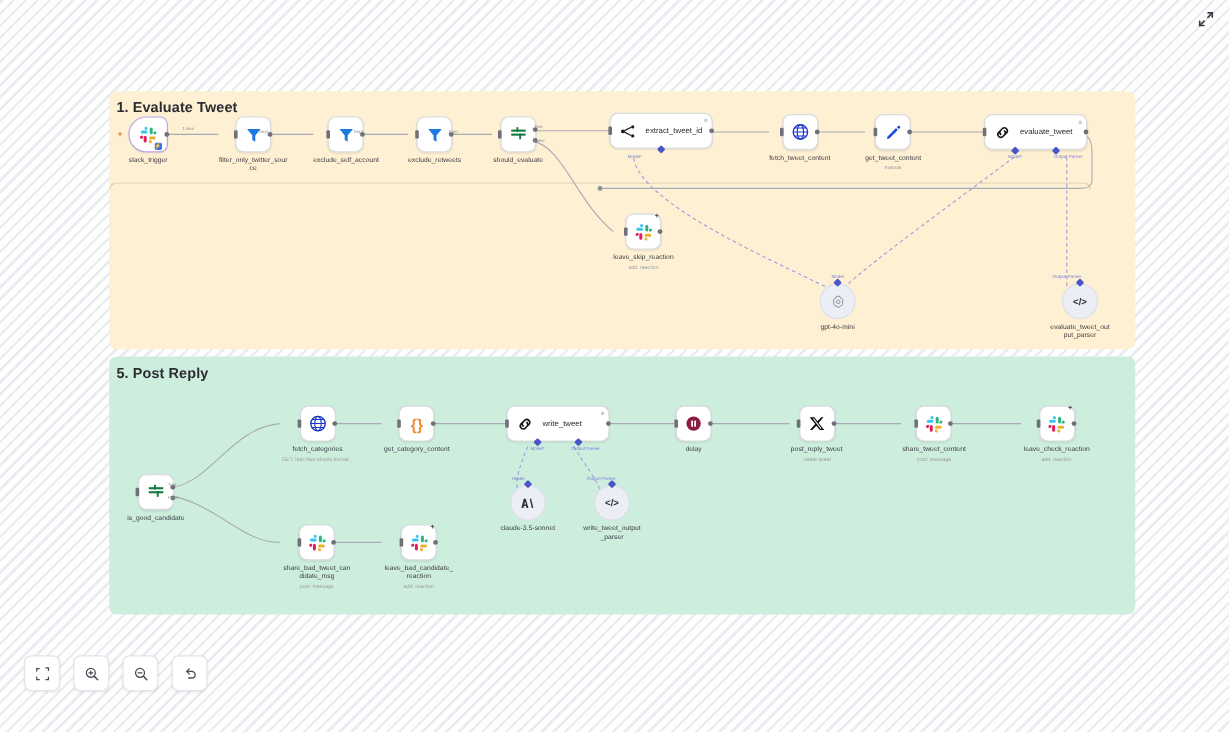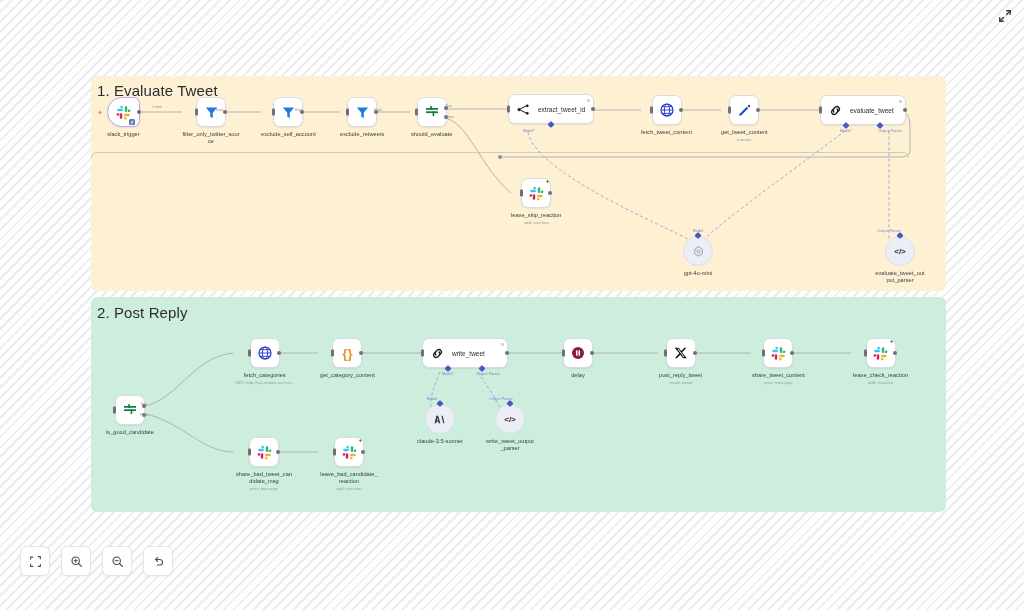--- a/index.html
+++ b/index.html
@@ -27,21 +27,21 @@
     width: 18px; height: 18px; cursor: pointer;
     display: flex; align-items: center; justify-content: center;
   }
   
   .group {
     position: absolute;
     border-radius: 6px;
   }
   .group-title {
     position: absolute;
-    font-size: 15px; font-weight: normal; color: #2c2c32;
+    font-size: 12px; font-weight: bold; color: #2c2c32;
     letter-spacing: 0.1px;
   }
   #group-evaluate {
     left: 91px; top: 76px; width: 855px; height: 215px;
     background: #fdf0d3;
   }
   #group-evaluate-inner {
     position: absolute;
     left: 91px; top: 152px; width: 818px; height: 6px;
     border-left: 1px solid #d9cba8;
@@ -177,21 +177,21 @@
       <path d="M6 14H2v-4" stroke="#3c3c44" stroke-width="1.6" fill="none" stroke-linecap="round"></path>
       <path d="M2 14l4.2-4.2" stroke="#3c3c44" stroke-width="1.6" stroke-linecap="round"></path>
     </svg>
   </div>
 
   <div class="group" id="group-evaluate"></div>
   <div class="group-title" style="left:97px; top:82px;">1. Evaluate Tweet</div>
   <div id="group-evaluate-inner"></div>
 
   <div class="group" id="group-post"></div>
-  <div class="group-title" style="left:97px; top:304px;">2. Post Reply</div>
+  <div class="group-title" style="left:97px; top:304px;">5. Post Reply</div>
 
   <svg id="edges">
     <g stroke="#a9aab3" stroke-width="0.9" fill="none">
 
       <path d="M140 112 L182 112"></path>
       <path d="M212 112 L261 112"></path>
       <path d="M291 112 L340 112"></path>
       <path d="M370 112 L410 112"></path>
       <path d="M442 109 L511 109"></path>
       <path d="M588 110 L641 110"></path>

